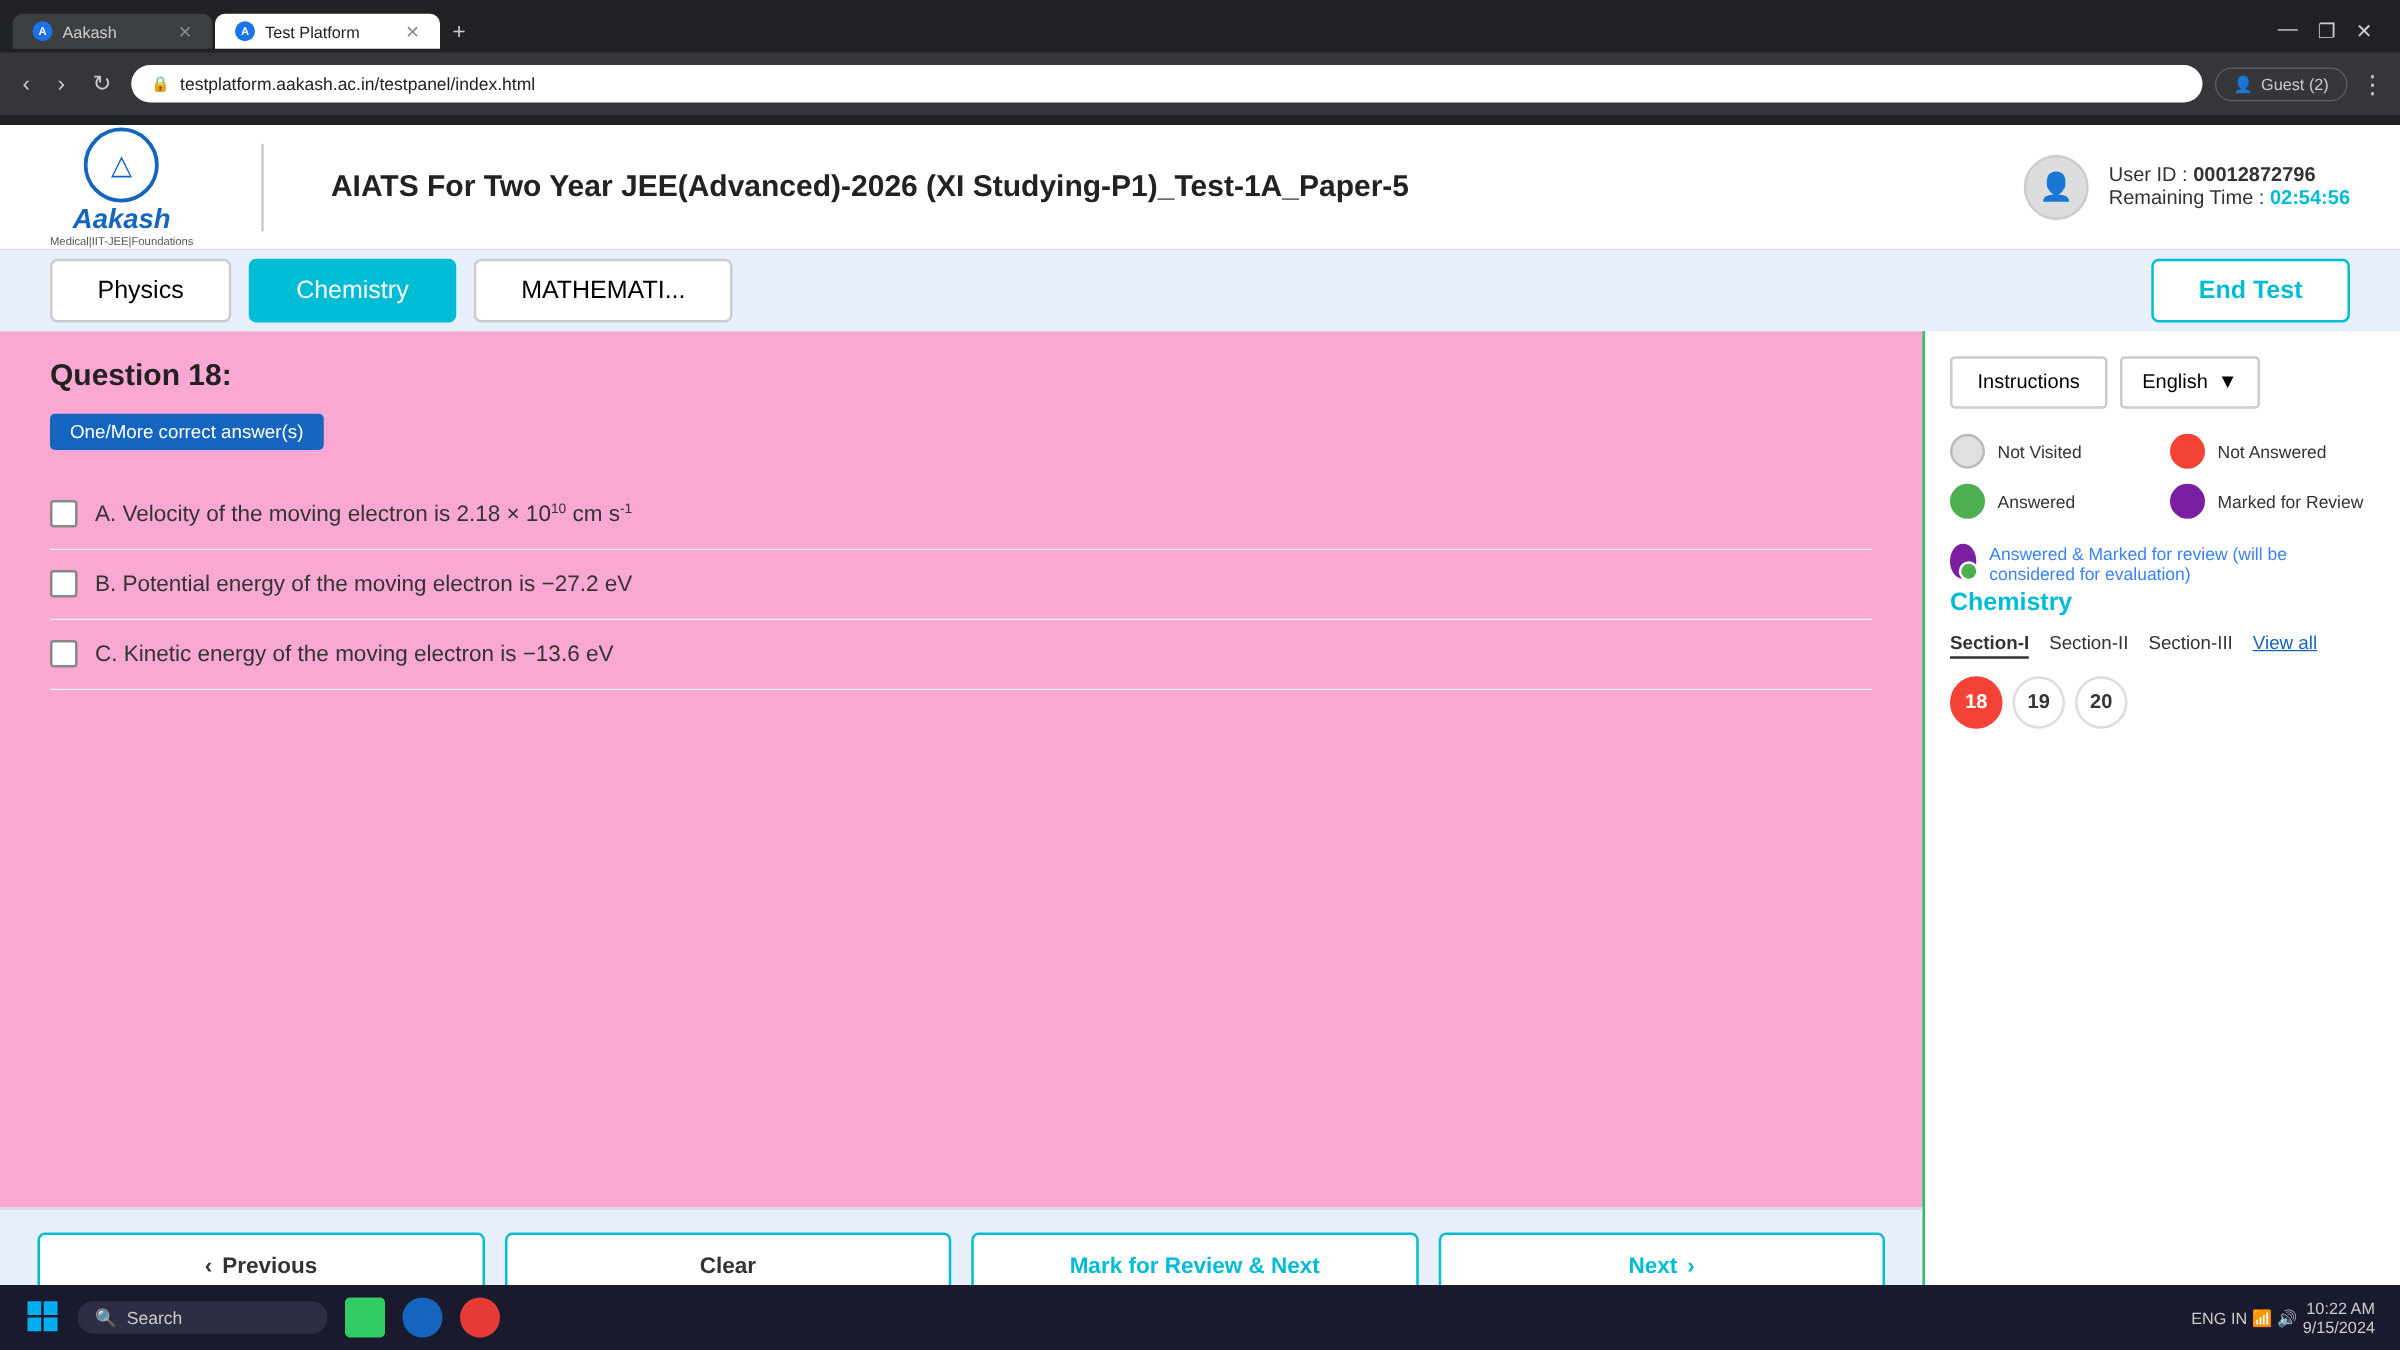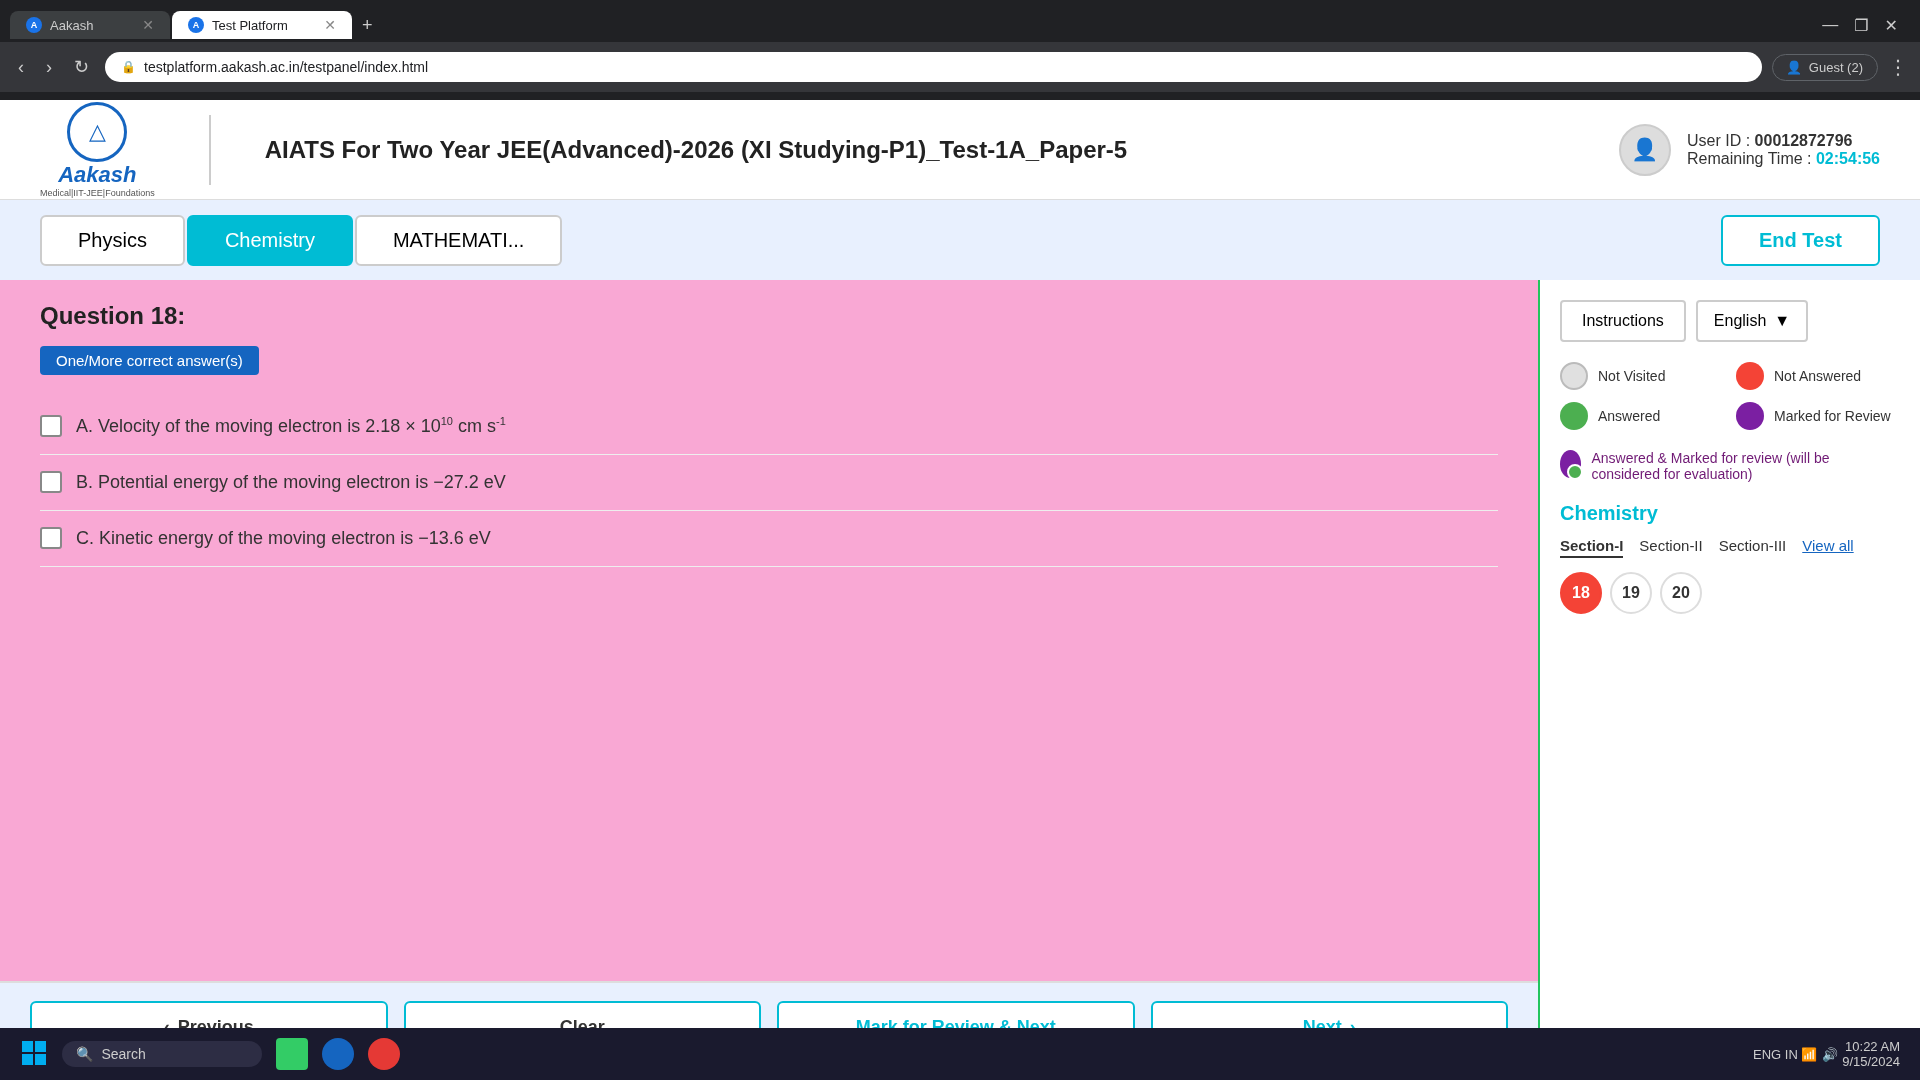--- a/index.html
+++ b/index.html
@@ -27,21 +27,21 @@
     .logo-divider { width: 2px; height: 70px; background: #ccc; margin: 0 24px; }
     .exam-title { font-size: 24px; font-weight: bold; color: #222; flex: 1; }
     .user-info { display: flex; align-items: center; gap: 16px; margin-left: auto; }
     .avatar { width: 52px; height: 52px; border-radius: 50%; background: #ddd; display: flex; align-items: center; justify-content: center; font-size: 22px; color: #999; border: 2px solid #ccc; }
     .user-details { font-size: 16px; color: #333; }
     .user-details .label { color: #333; font-weight: normal; }
     .user-details .value { font-weight: bold; }
     .remaining-time { color: #00bcd4; font-weight: bold; }
 
     
-    .subject-tabs { background: #e8f0fe; padding: 14px 40px; display: flex; align-items: center; gap: 2px; height: 80px; }
+    .subject-tabs { background: #e8f0fe; padding: 14px 40px; display: flex; align-items: center; gap: 14px; height: 65px; }
     .tab-btn { border: 2px solid #ccc; background: #fff; border-radius: 6px; padding: 12px 36px; font-size: 20px; cursor: pointer; font-weight: 500; }
     .tab-btn.active { background: #00bcd4; border-color: #00bcd4; color: #fff; }
     .end-test-btn { margin-left: auto; border: 2px solid #00bcd4; background: #fff; color: #00bcd4; border-radius: 6px; padding: 12px 36px; font-size: 20px; font-weight: 600; cursor: pointer; }
 
     
     .main-content { display: flex; height: calc(1080px - 100px - 100px - 88px); }
 
     
     .question-panel { flex: 1; background: #f9a8d4; padding: 22px 40px; overflow-y: auto; position: relative; border-right: 2px solid #22c55e; }
     .question-number { font-size: 24px; font-weight: bold; color: #222; margin-bottom: 16px; }
@@ -68,21 +68,21 @@
     .legend-grid { display: grid; grid-template-columns: 1fr 1fr; gap: 12px; margin-bottom: 20px; }
     .legend-item { display: flex; align-items: center; gap: 10px; font-size: 14px; color: #333; }
     .legend-dot { width: 28px; height: 28px; border-radius: 50%; flex-shrink: 0; }
     .dot-grey { background: #e0e0e0; border: 2px solid #bbb; }
     .dot-red { background: #f44336; }
     .dot-green { background: #4caf50; }
     .dot-purple { background: #7b1fa2; }
     .dot-answered-review { width: 28px; height: 28px; border-radius: 50%; background: #7b1fa2; display: flex; align-items: center; justify-content: center; position: relative; }
     .dot-answered-review::after { content: ''; position: absolute; bottom: -2px; right: -2px; width: 12px; height: 12px; background: #4caf50; border-radius: 50%; border: 2px solid #fff; }
 
-    .answered-review-legend { display: flex; align-items: flex-start; gap: 10px; font-size: 14px; color: #701a75; margin-bottom: 20px; }
+    .answered-review-legend { display: flex; align-items: flex-start; gap: 10px; font-size: 14px; color: #3b82f6; margin-bottom: 4px; }
 
     .section-label { color: #00bcd4; font-size: 20px; font-weight: bold; margin-bottom: 12px; }
     .section-tabs { display: flex; gap: 16px; margin-bottom: 14px; font-size: 15px; }
     .section-tab { color: #333; cursor: pointer; padding-bottom: 2px; }
     .section-tab.active { border-bottom: 2px solid #333; font-weight: bold; }
     .section-tab.link { color: #1565c0; text-decoration: underline; }
     .question-numbers { display: flex; flex-wrap: wrap; gap: 8px; }
     .q-num { width: 42px; height: 42px; border-radius: 50%; display: flex; align-items: center; justify-content: center; font-size: 16px; font-weight: 600; cursor: pointer; border: 2px solid #ddd; background: #fff; color: #333; }
     .q-num.current { background: #f44336; color: #fff; border-color: #f44336; }
 

